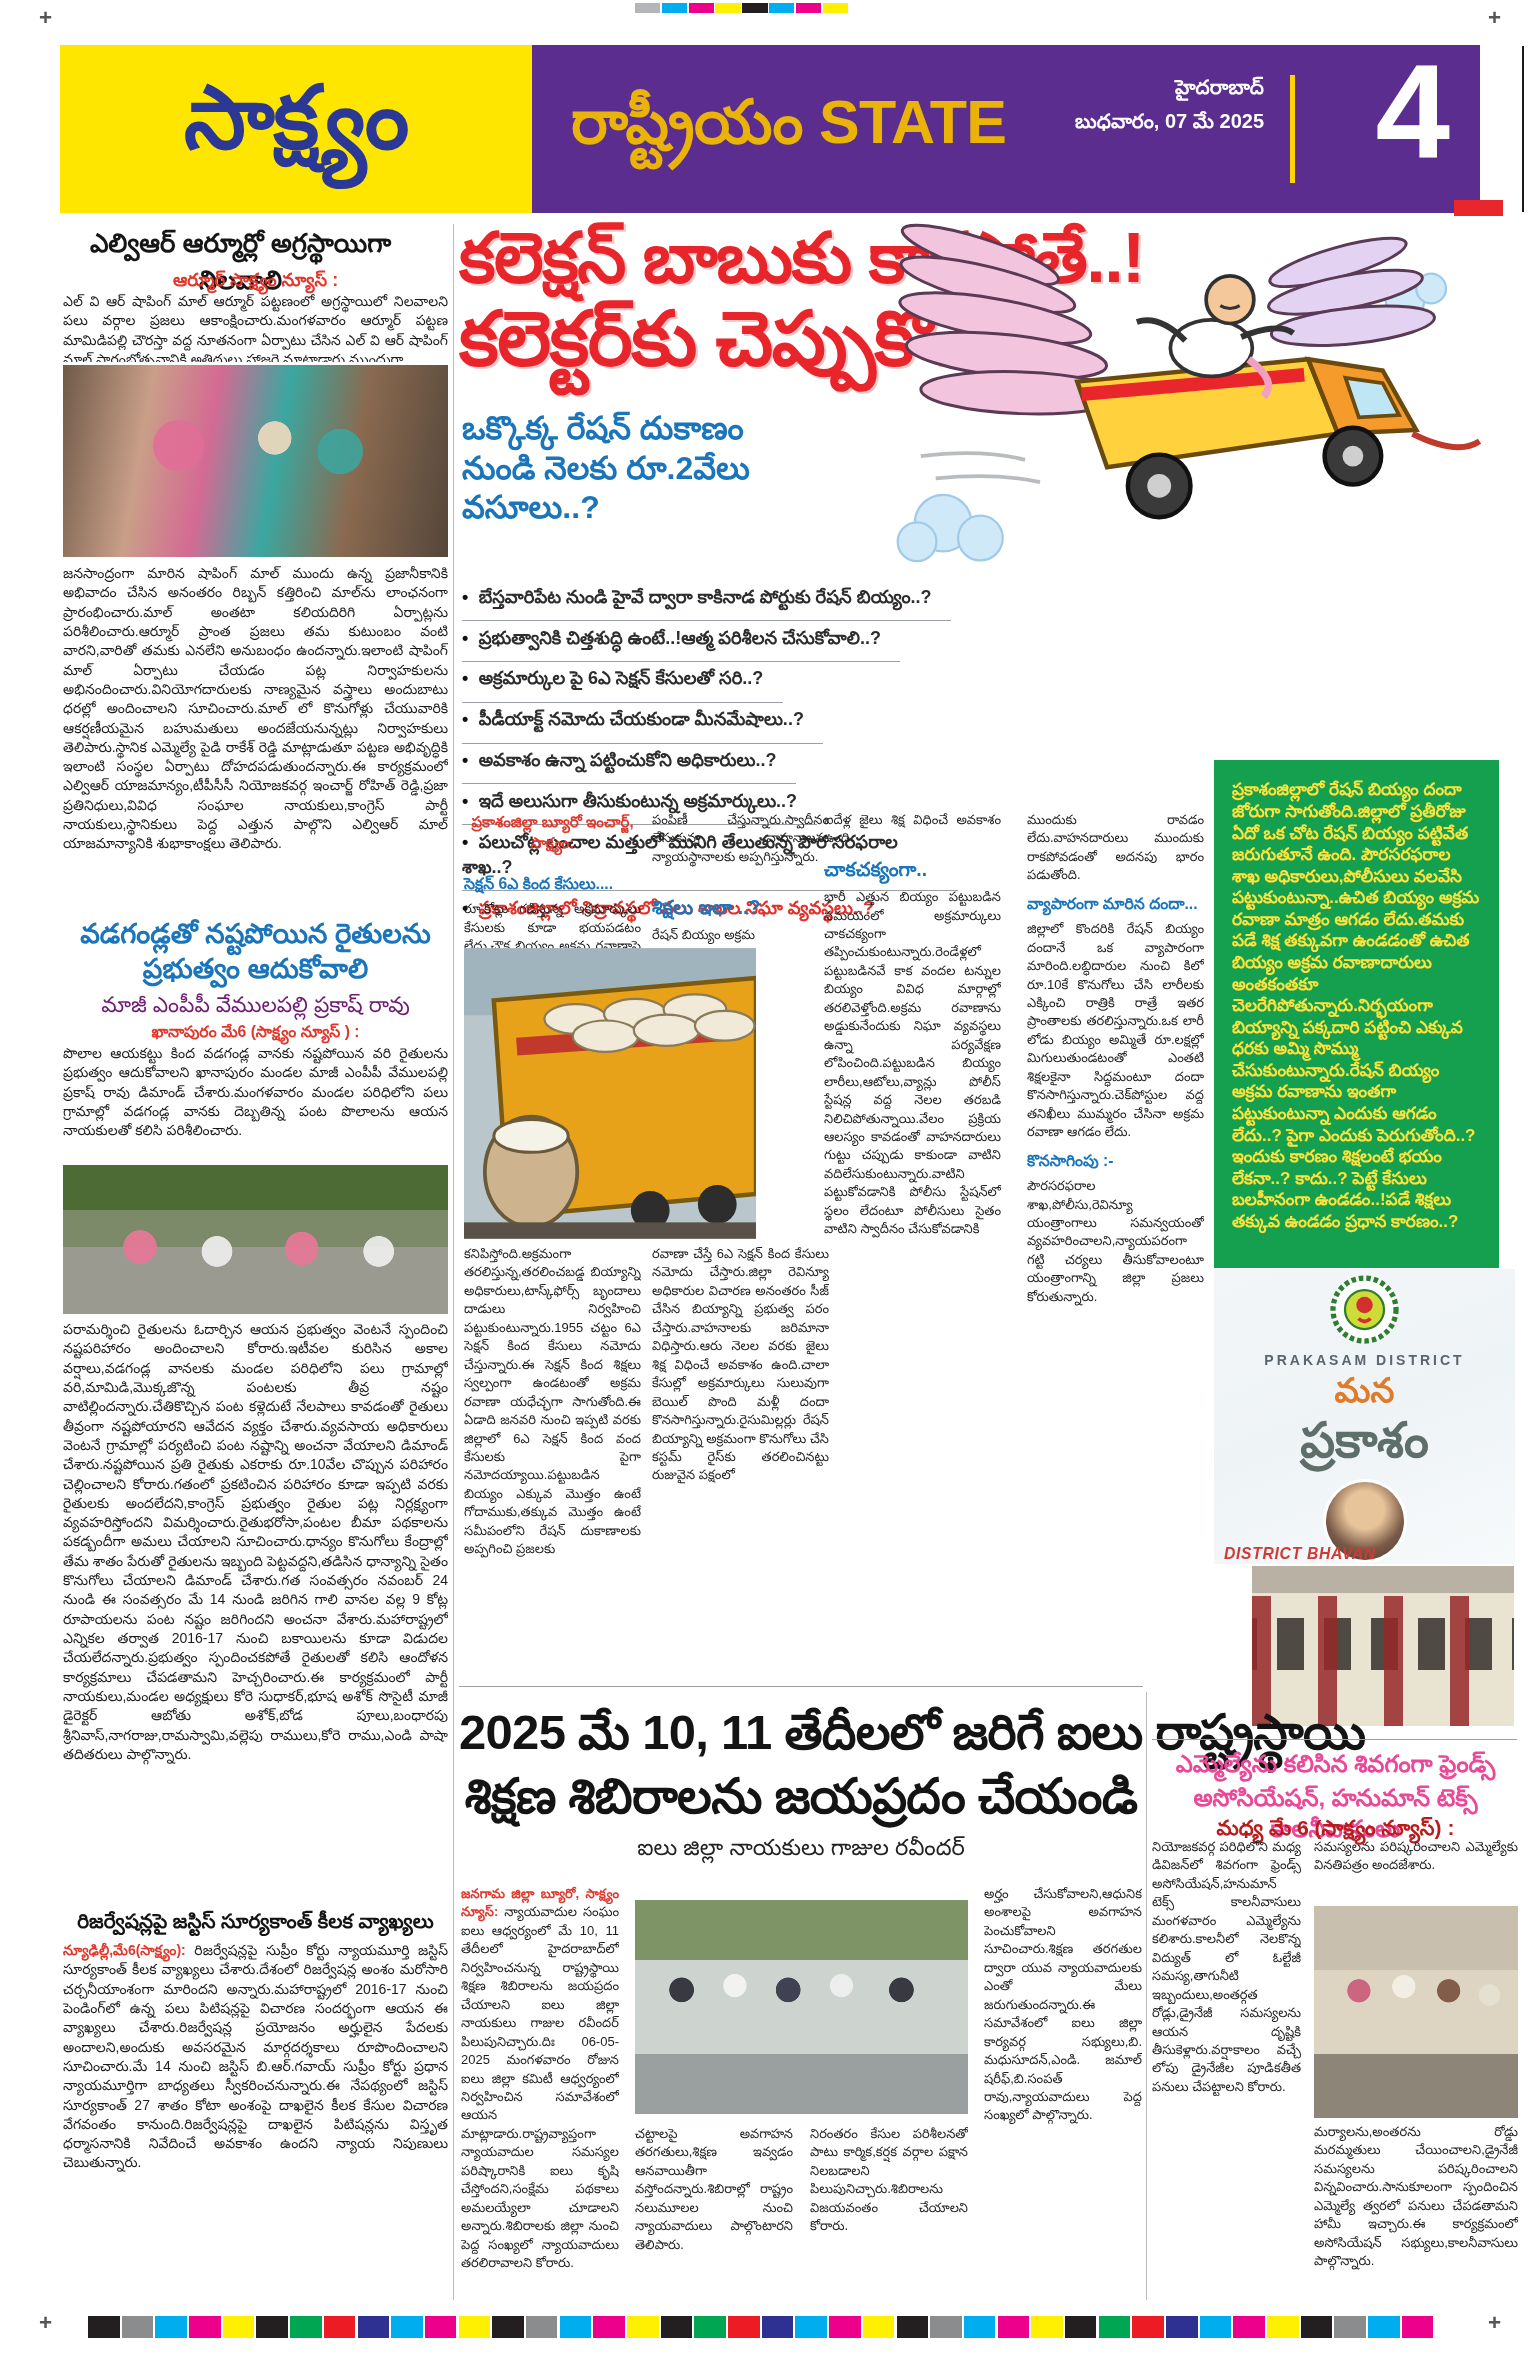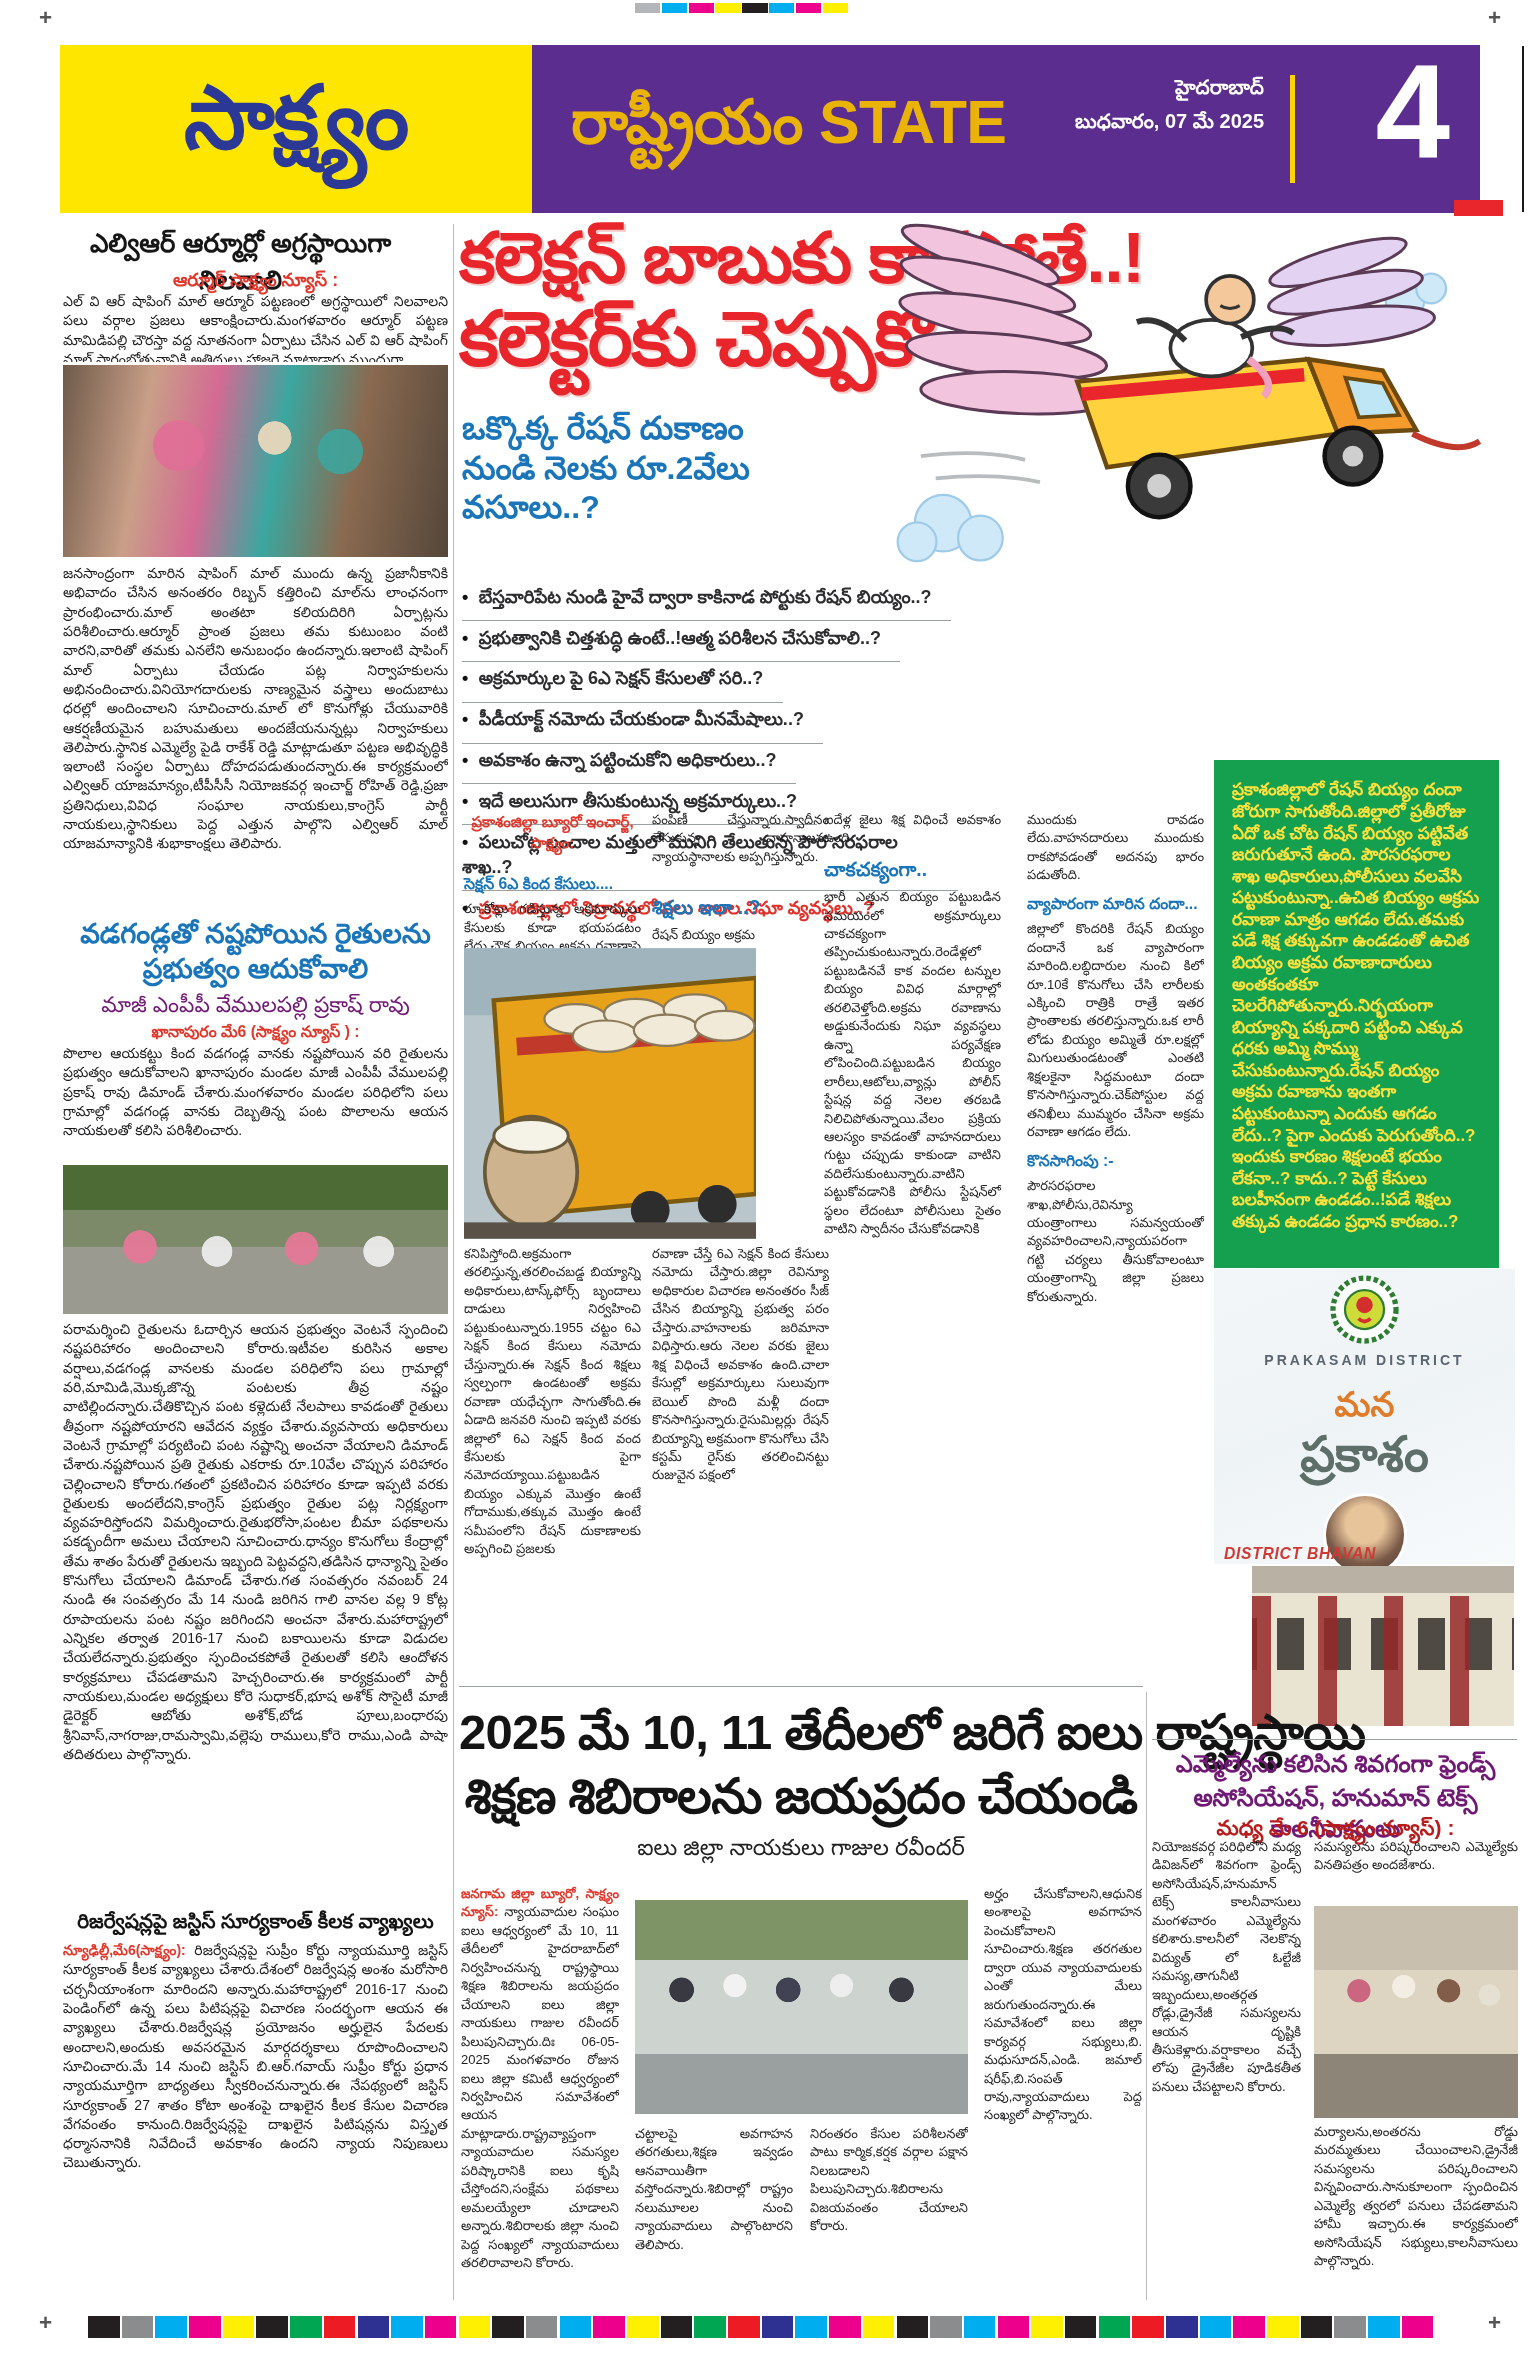--- a/index.html
+++ b/index.html
@@ -34,27 +34,27 @@
   .bullet-red{color:#e0312b;border-bottom:none;}
   .lead-byline{left:464px;top:811px;width:177px;font-size:15px;font-weight:bold;color:#e0382c;text-align:center;line-height:1.4;}
   .green-box{left:1214px;top:760px;width:285px;height:508px;background:#14a04f;padding:19.4px 18px;box-sizing:border-box;}
   .green-box-text{font-size:17px;line-height:1.27;font-weight:bold;color:#ffe23d;overflow:hidden;height:100%;}
   
   .vrule{width:1.1px;background:#b9bcbf;}
   .hrule{height:1.1px;background:#9aa0a4;}
   
   .ailu-h{left:459px;width:684px;text-align:center;font-size:49px;font-weight:800;color:#141414;letter-spacing:-0.7px;white-space:nowrap;}
   .ailu-byline{left:459px;top:1835px;width:684px;text-align:center;font-size:22.4px;color:#222;}
-  .mla-h{left:1152px;width:367px;text-align:center;font-size:24px;font-weight:bold;color:#701a75;line-height:1.3;}
+  .mla-h{left:1152px;width:367px;text-align:center;font-size:24px;font-weight:bold;color:#ec4899;line-height:1.3;}
   .mla-dl{left:1152px;top:1816px;width:367px;text-align:center;font-size:21px;font-weight:bold;color:#b91c1c;}
   .just-h{left:63px;top:1910px;width:385px;text-align:center;font-size:20px;font-weight:bold;color:#141414;}
   
   .prak-box{left:1214px;top:1269px;width:301px;height:295px;background:linear-gradient(160deg,#f3f6f8 0%,#eef3f6 50%,#f7fafb 100%);text-align:center;}
   .prak-district{font-size:14px;letter-spacing:3px;color:#5a6570;font-weight:600;margin-top:4.5px;}
-  .prak-mana{font-size:34px;font-weight:800;color:#e07b2a;margin-top:17px;}
+  .prak-mana{font-size:34px;font-weight:800;color:#e07b2a;margin-top:3px;}
   .prak-name{font-size:49px;font-weight:800;color:#5d6f68;margin-top:-6px;}
   .prak-bhavan{position:absolute;left:1224px;top:1545px;font-size:15.7px;font-weight:800;color:#cf3a35;letter-spacing:0.7px;font-style:italic;}
   .building{left:1252px;top:1566px;width:262px;height:160px;
     background:
       repeating-linear-gradient(90deg, rgba(150,40,40,.85) 0 19.4px, rgba(0,0,0,0) 19.4px 66px) 0 30px/262px 130px no-repeat,
       repeating-linear-gradient(90deg, rgba(40,35,30,.8) 25px, rgba(40,35,30,.8) 52px, rgba(0,0,0,0) 52px 72px) 0 52px/262px 52px no-repeat,
       linear-gradient(#b9b2a4 0 27px, #e9e3d2 27px 100%);}
   
   .mini-bar{left:635px;top:3px;width:213px;height:9.7px;display:flex;gap:1.5px;}
   .cmyk{left:88px;top:2316px;width:1345px;height:22.4px;display:flex;gap:2.2px;}

